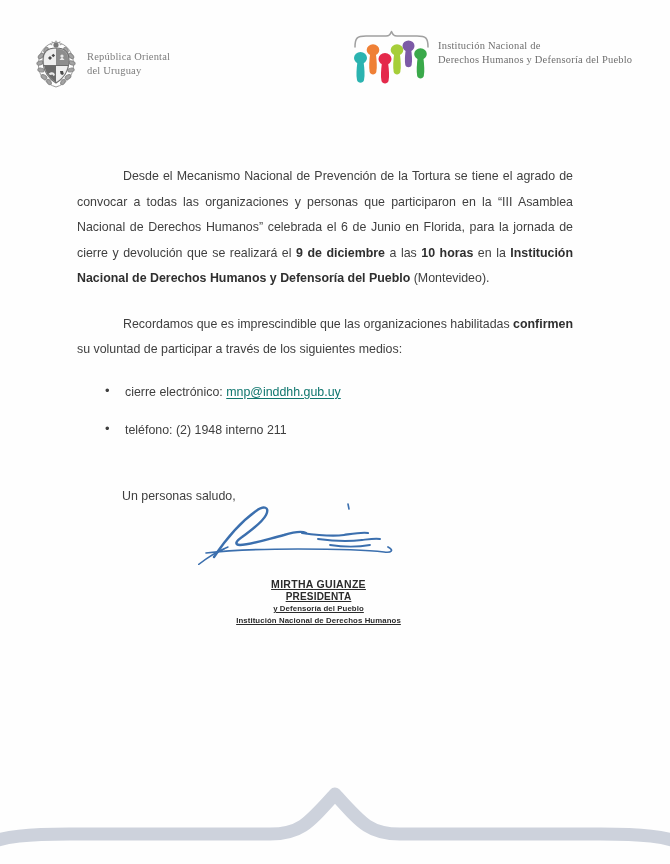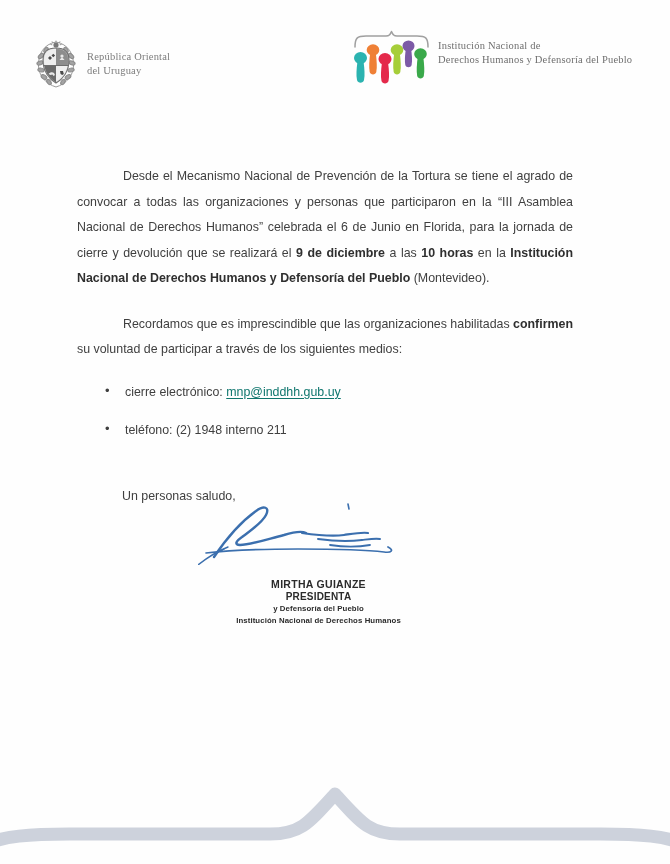--- a/index.html
+++ b/index.html
@@ -136,20 +136,21 @@
     height: 70px;
   }
   .sig-block {
     position: absolute;
     left: 176px;
     top: 578px;
     width: 285px;
     text-align: center;
     color: #2b2b2b;
     font-family: "Liberation Sans", sans-serif;
+    text-decoration: underline;
   }
   .sig-name {
     font-size: 10.5px;
     font-weight: bold;
     letter-spacing: .3px;
     line-height: 13px;
   }
   .sig-role {
     font-size: 10px;
     font-weight: bold;

